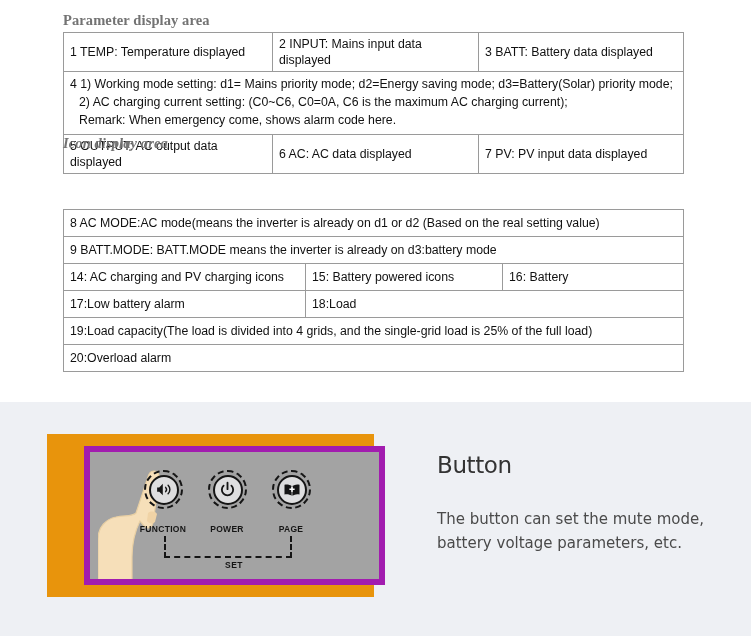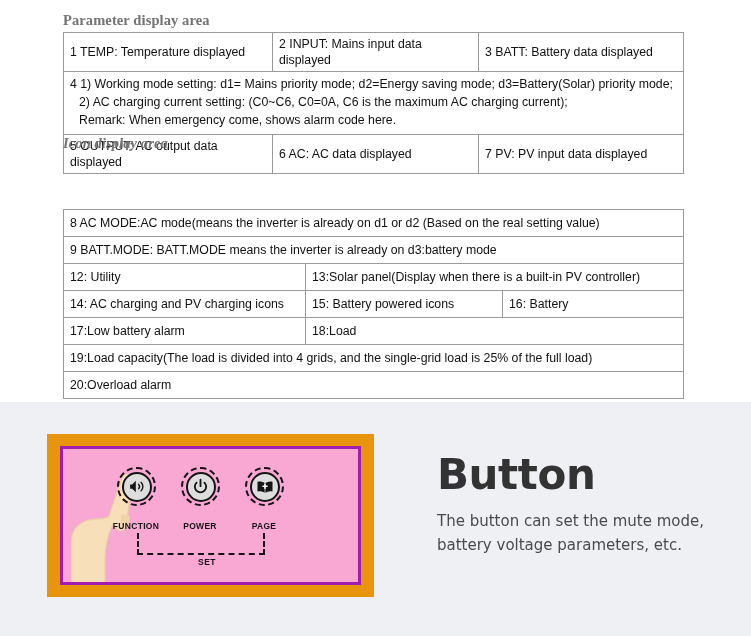--- a/index.html
+++ b/index.html
@@ -84,24 +84,25 @@
     width: 327px;
     height: 163px;
     background: #e8940c;
     box-sizing: border-box;
     padding: 12px 13px;
   }
   #lcd-screen {
     position: relative;
     width: 100%;
     height: 100%;
-    background: #f9a8d4;
-    box-sizing: border-box;
-    border: 3px solid #a21caf;
+    background: #a3a3a3;
+    box-sizing: border-box;
+    border: 6px solid #a21caf;
     overflow: hidden;
+    margin-left: 24px;
   }
 
   
   #hand {
     position: absolute;
     left: 8px;
     bottom: -6px;
     width: 120px;
     height: 120px;
     pointer-events: none;
@@ -183,26 +184,26 @@
 
   
   #button-text {
     position: absolute;
     left: 437px;
     top: 52px;
     width: 300px;
   }
   #button-title {
     font-family: "DejaVu Sans", sans-serif;
-    font-weight: bold;
-    font-size: 42px;
+    font-weight: normal;
+    font-size: 23px;
     color: #333333;
     letter-spacing: -0.4px;
     line-height: 1;
-    margin-bottom: 13px;
+    margin-bottom: 30px;
   }
   #button-desc {
     font-family: "DejaVu Sans", sans-serif;
     font-size: 15px;
     color: #4a4a4a;
     line-height: 1.62;
   }
   #button-desc .ln { display: block; white-space: nowrap; }
 </style>
 </head>
@@ -246,24 +247,20 @@
         <col style="width:242px">
         <col style="width:197px">
         <col style="width:181px">
       </colgroup>
     <tbody>
       <tr>
         <td colspan="3">8 AC  MODE:AC mode(means the inverter is already on d1 or d2 (Based on the real setting value)</td>
       </tr>
       <tr>
         <td colspan="3">9 BATT.MODE:  BATT.MODE means the inverter is already on d3:battery mode</td>
-      </tr>
-      <tr>
-        <td>12: Utility</td>
-        <td colspan="2">13:Solar panel(Display when there is a built-in PV controller)</td>
       </tr>
       <tr>
         <td>14: AC charging and PV charging icons</td>
         <td>15: Battery powered icons</td>
         <td>16: Battery</td>
       </tr>
       <tr>
         <td>17:Low battery alarm</td>
         <td colspan="2">18:Load</td>
       </tr>

